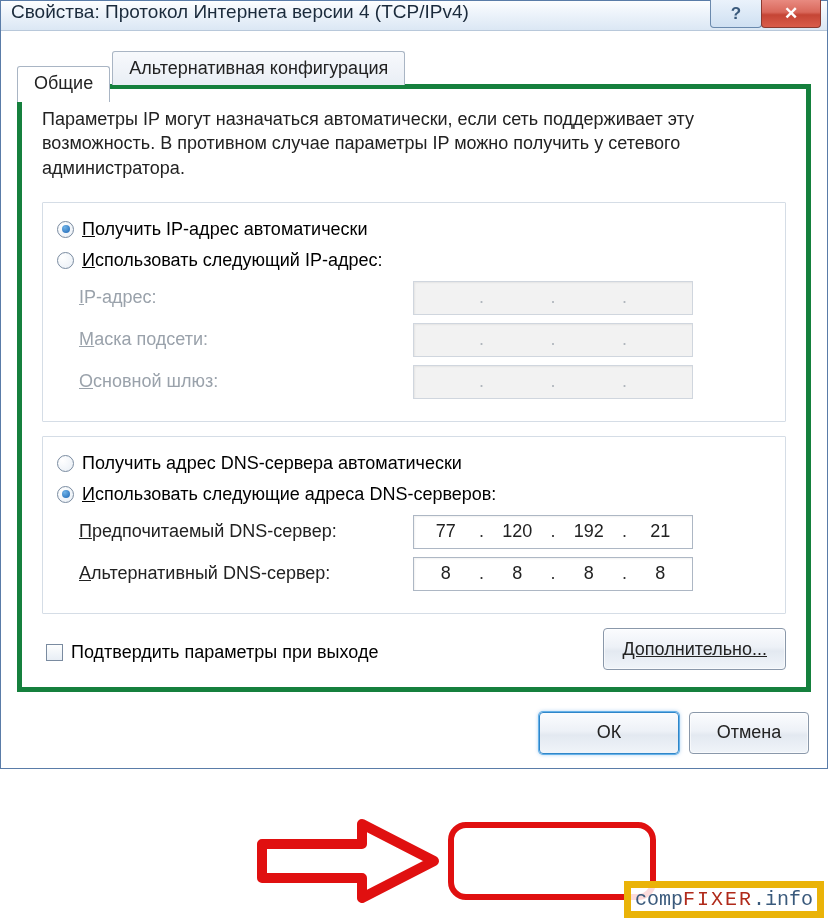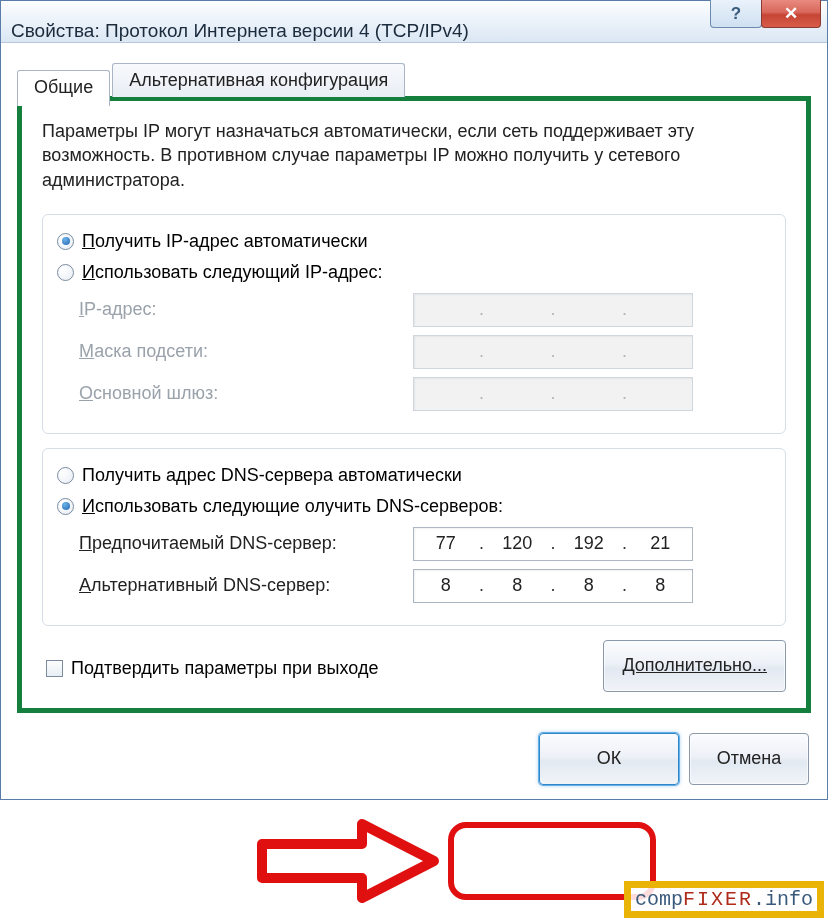--- a/index.html
+++ b/index.html
@@ -14,25 +14,25 @@
     overflow: hidden;
     position: relative;
   }
   .window {
     width: 828px;
     border: 1px solid #5a7ca8;
     background: linear-gradient(to bottom, #fdfdfe, #eef3f9);
     position: relative;
   }
   .titlebar {
-    height: 42px;
+    height: 30px;
     background: linear-gradient(to bottom, #fdfeff 0%, #eef4fb 40%, #dbe7f4 100%);
     border-bottom: 1px solid #b8c8da;
     display: flex;
-    align-items: flex-end;
+    align-items: flex-start;
     padding: 0 0 0 10px;
     position: relative;
   }
   .titlebar .title {
     color: #1b2b3c;
     font-size: 19px;
     flex: 1;
     white-space: nowrap;
     overflow: hidden;
   }
@@ -79,21 +79,21 @@
     background: linear-gradient(to bottom, #fdfefe, #f4f6f9);
     border-radius: 3px 3px 0 0;
     margin-right: 2px;
     font-size: 18px;
     color: #222;
     cursor: default;
   }
   .tab.active {
     background: #fff;
     position: relative;
-    top: 9px;
+    top: 17px;
     padding-bottom: 7px;
   }
   .tab.inactive {
     background: linear-gradient(to bottom, #f7f9fc, #e9eef5);
     margin-top: 2px;
   }
   .panel {
     border: 5px solid #15803d;
     background: #fff;
     padding: 18px 20px 16px 20px;
@@ -102,21 +102,21 @@
     margin-top: -1px;
   }
   .intro {
     color: #222;
     line-height: 1.35;
     font-size: 18px;
     margin-bottom: 22px;
   }
   .group {
     border: 1px solid #d5dde6;
-    border-radius: 6px;
+    border-radius: 1px;
     padding: 12px 14px 14px 14px;
     margin-bottom: 14px;
     position: relative;
   }
   .radio-row {
     display: flex;
     align-items: center;
     margin: 4px 0 10px 0;
     font-size: 18px;
   }
@@ -182,21 +182,21 @@
   .checkbox {
     width: 17px; height: 17px;
     border: 1px solid #7a8ba0;
     background: linear-gradient(to bottom, #fdfefe, #e8eef5);
     margin-right: 8px;
   }
   .btn {
     display: inline-flex;
     align-items: center;
     justify-content: center;
-    height: 52px;
+    height: 42px;
     min-width: 100px;
     padding: 0 18px;
     border: 1px solid #8a98aa;
     border-radius: 4px;
     background: linear-gradient(to bottom, #fbfcfe 0%, #edf1f7 45%, #e3e9f1 55%, #f0f4f9 100%);
     font-size: 18px;
     color: #222;
     box-shadow: 0 0 0 1px rgba(255,255,255,0.6) inset;
   }
   .btn.default {
@@ -330,21 +330,21 @@
 
       <div class="group">
         <div class="radio-row">
           <span class="radio unchecked"></span>
           <span class="radio-label">Получить адрес DNS-сервера автоматически</span>
         </div>
         <div class="radio-row">
           <span class="radio">
               <span class="dot"></span>
             </span>
-          <span class="radio-label"><span class="ul">И</span><span>спользовать следующие олучить DNS-серверов:</span></span>
+          <span class="radio-label"><span class="ul">И</span><span>спользовать следующие адреса DNS-серверов:</span></span>
         </div>
 
         <div class="field-row">
           <div class="flabel"><span class="ul">П</span><span>редпочитаемый DNS-сервер:</span></div>
           <div class="ip-input">
             <span class="oct">77</span>
               <span class="sep">.</span>
             <span class="oct">120</span>
               <span class="sep">.</span>
             <span class="oct">192</span>

